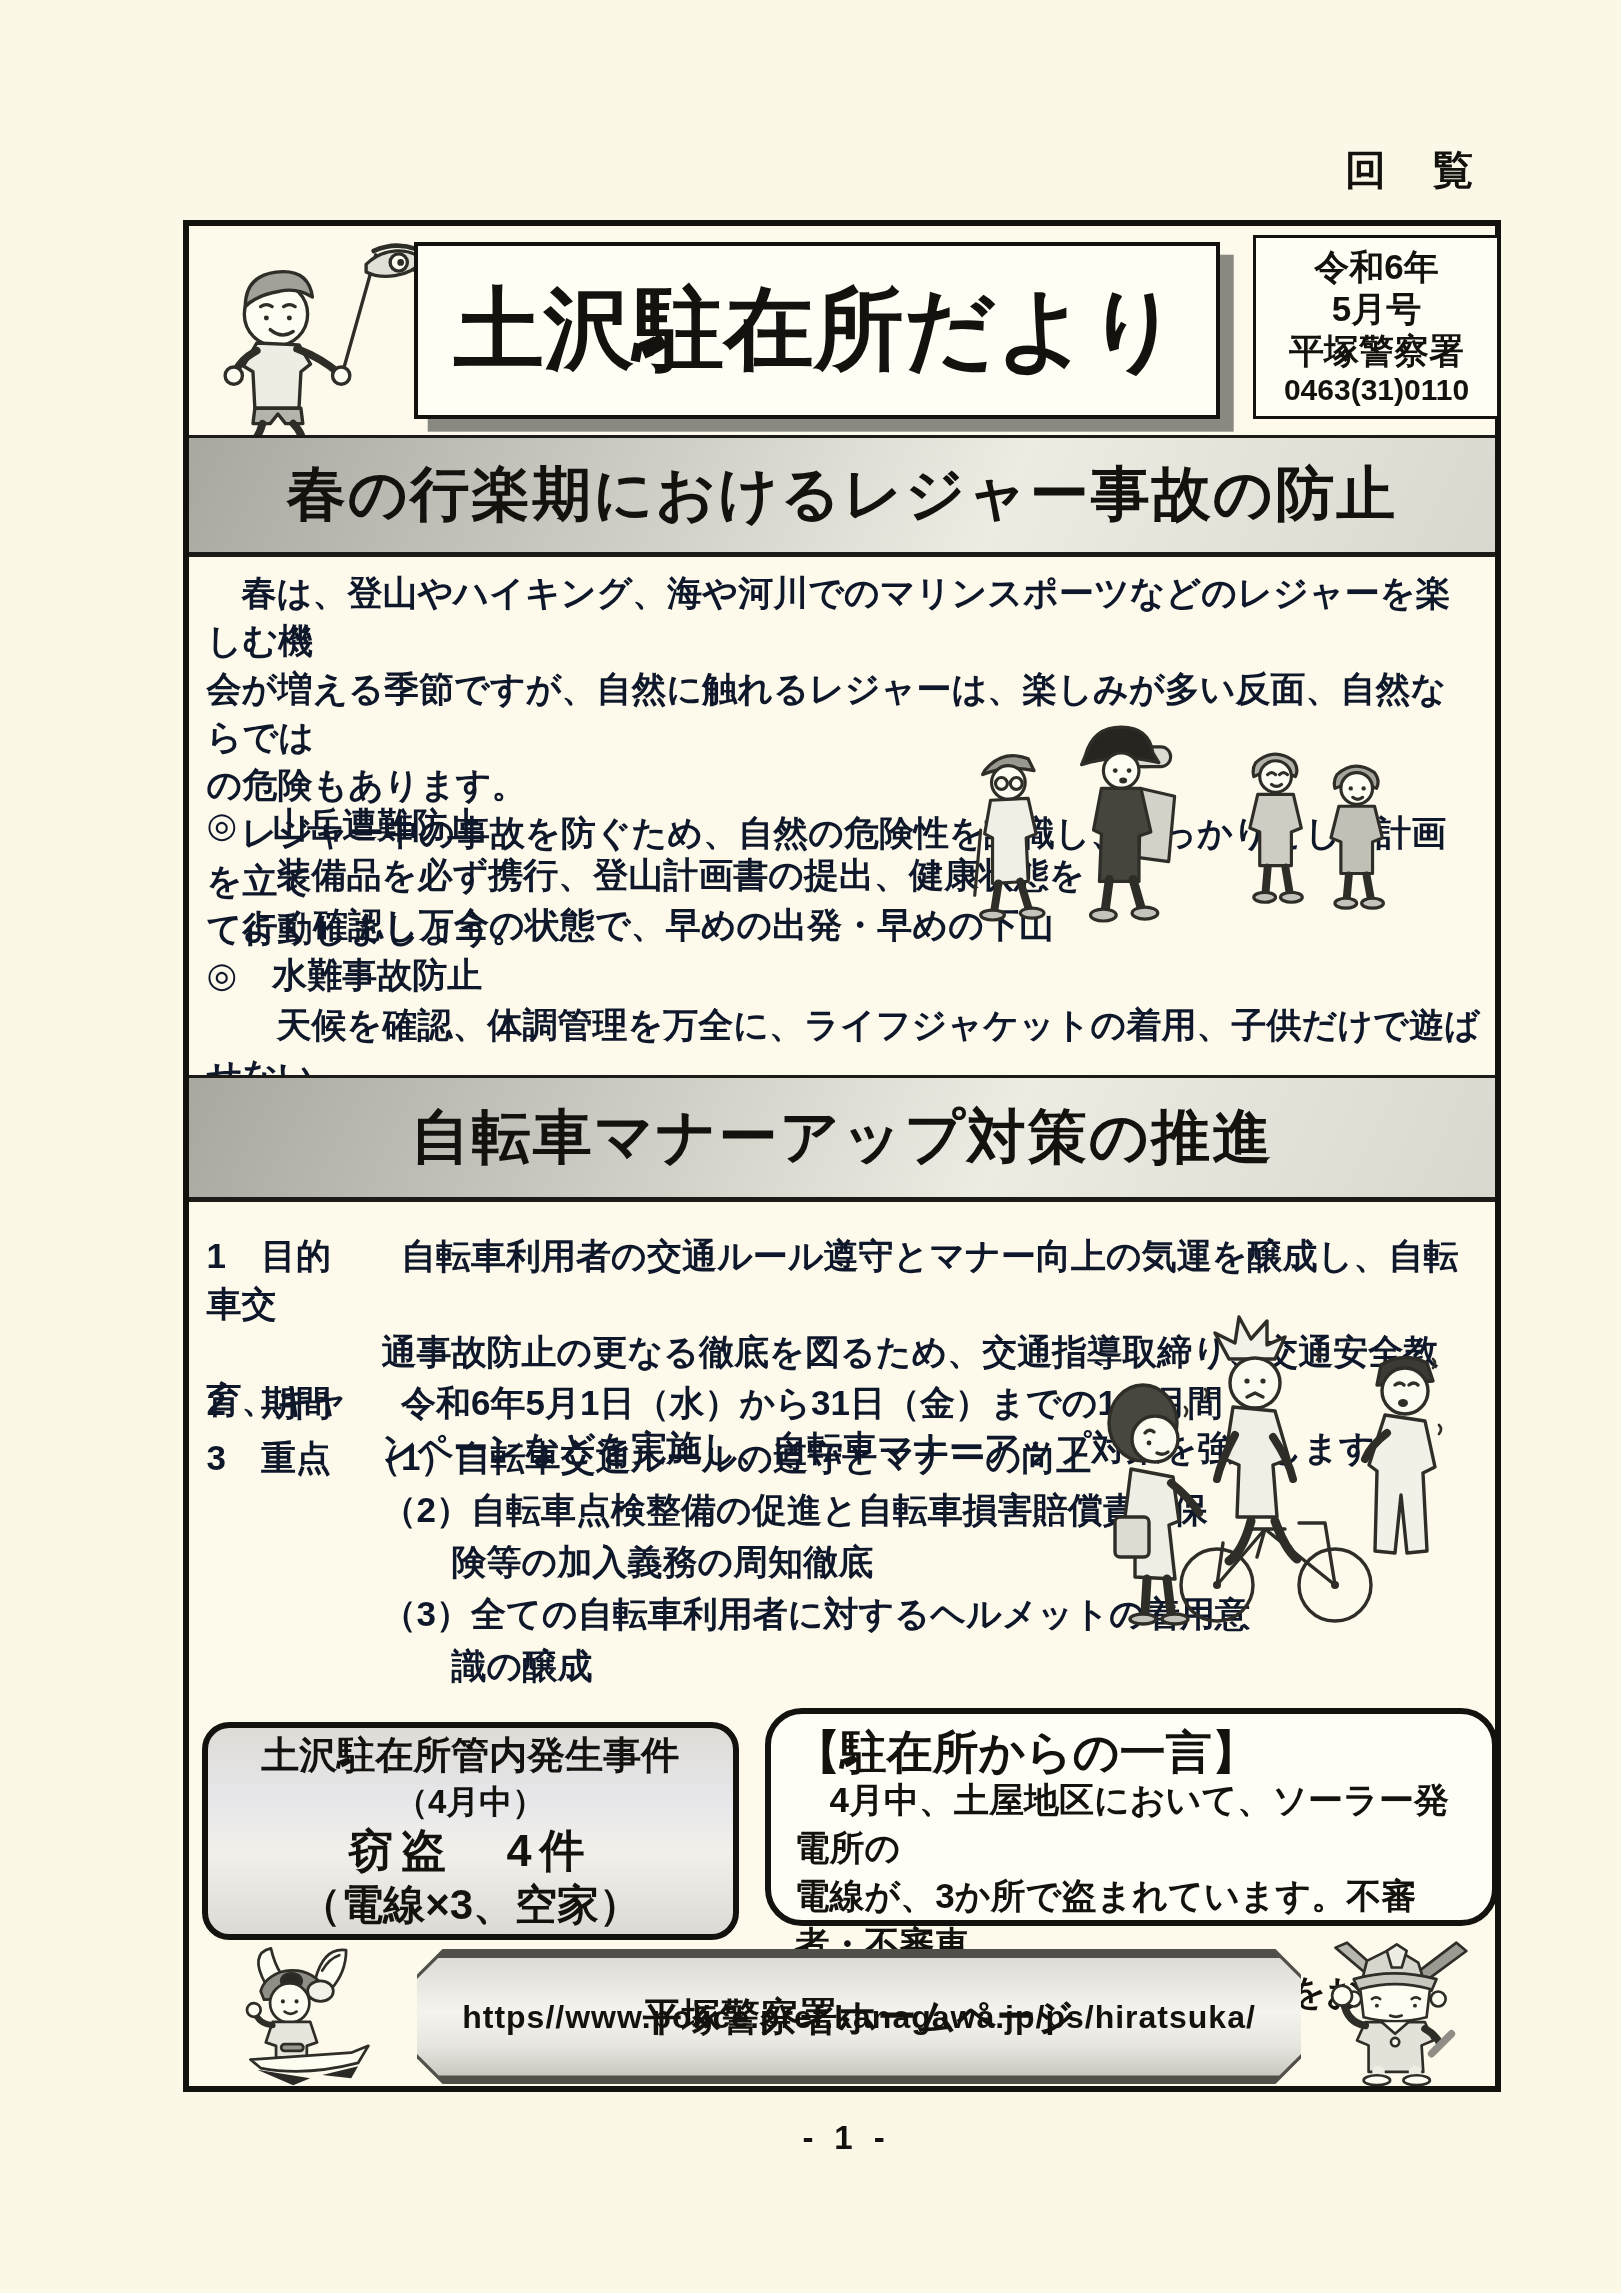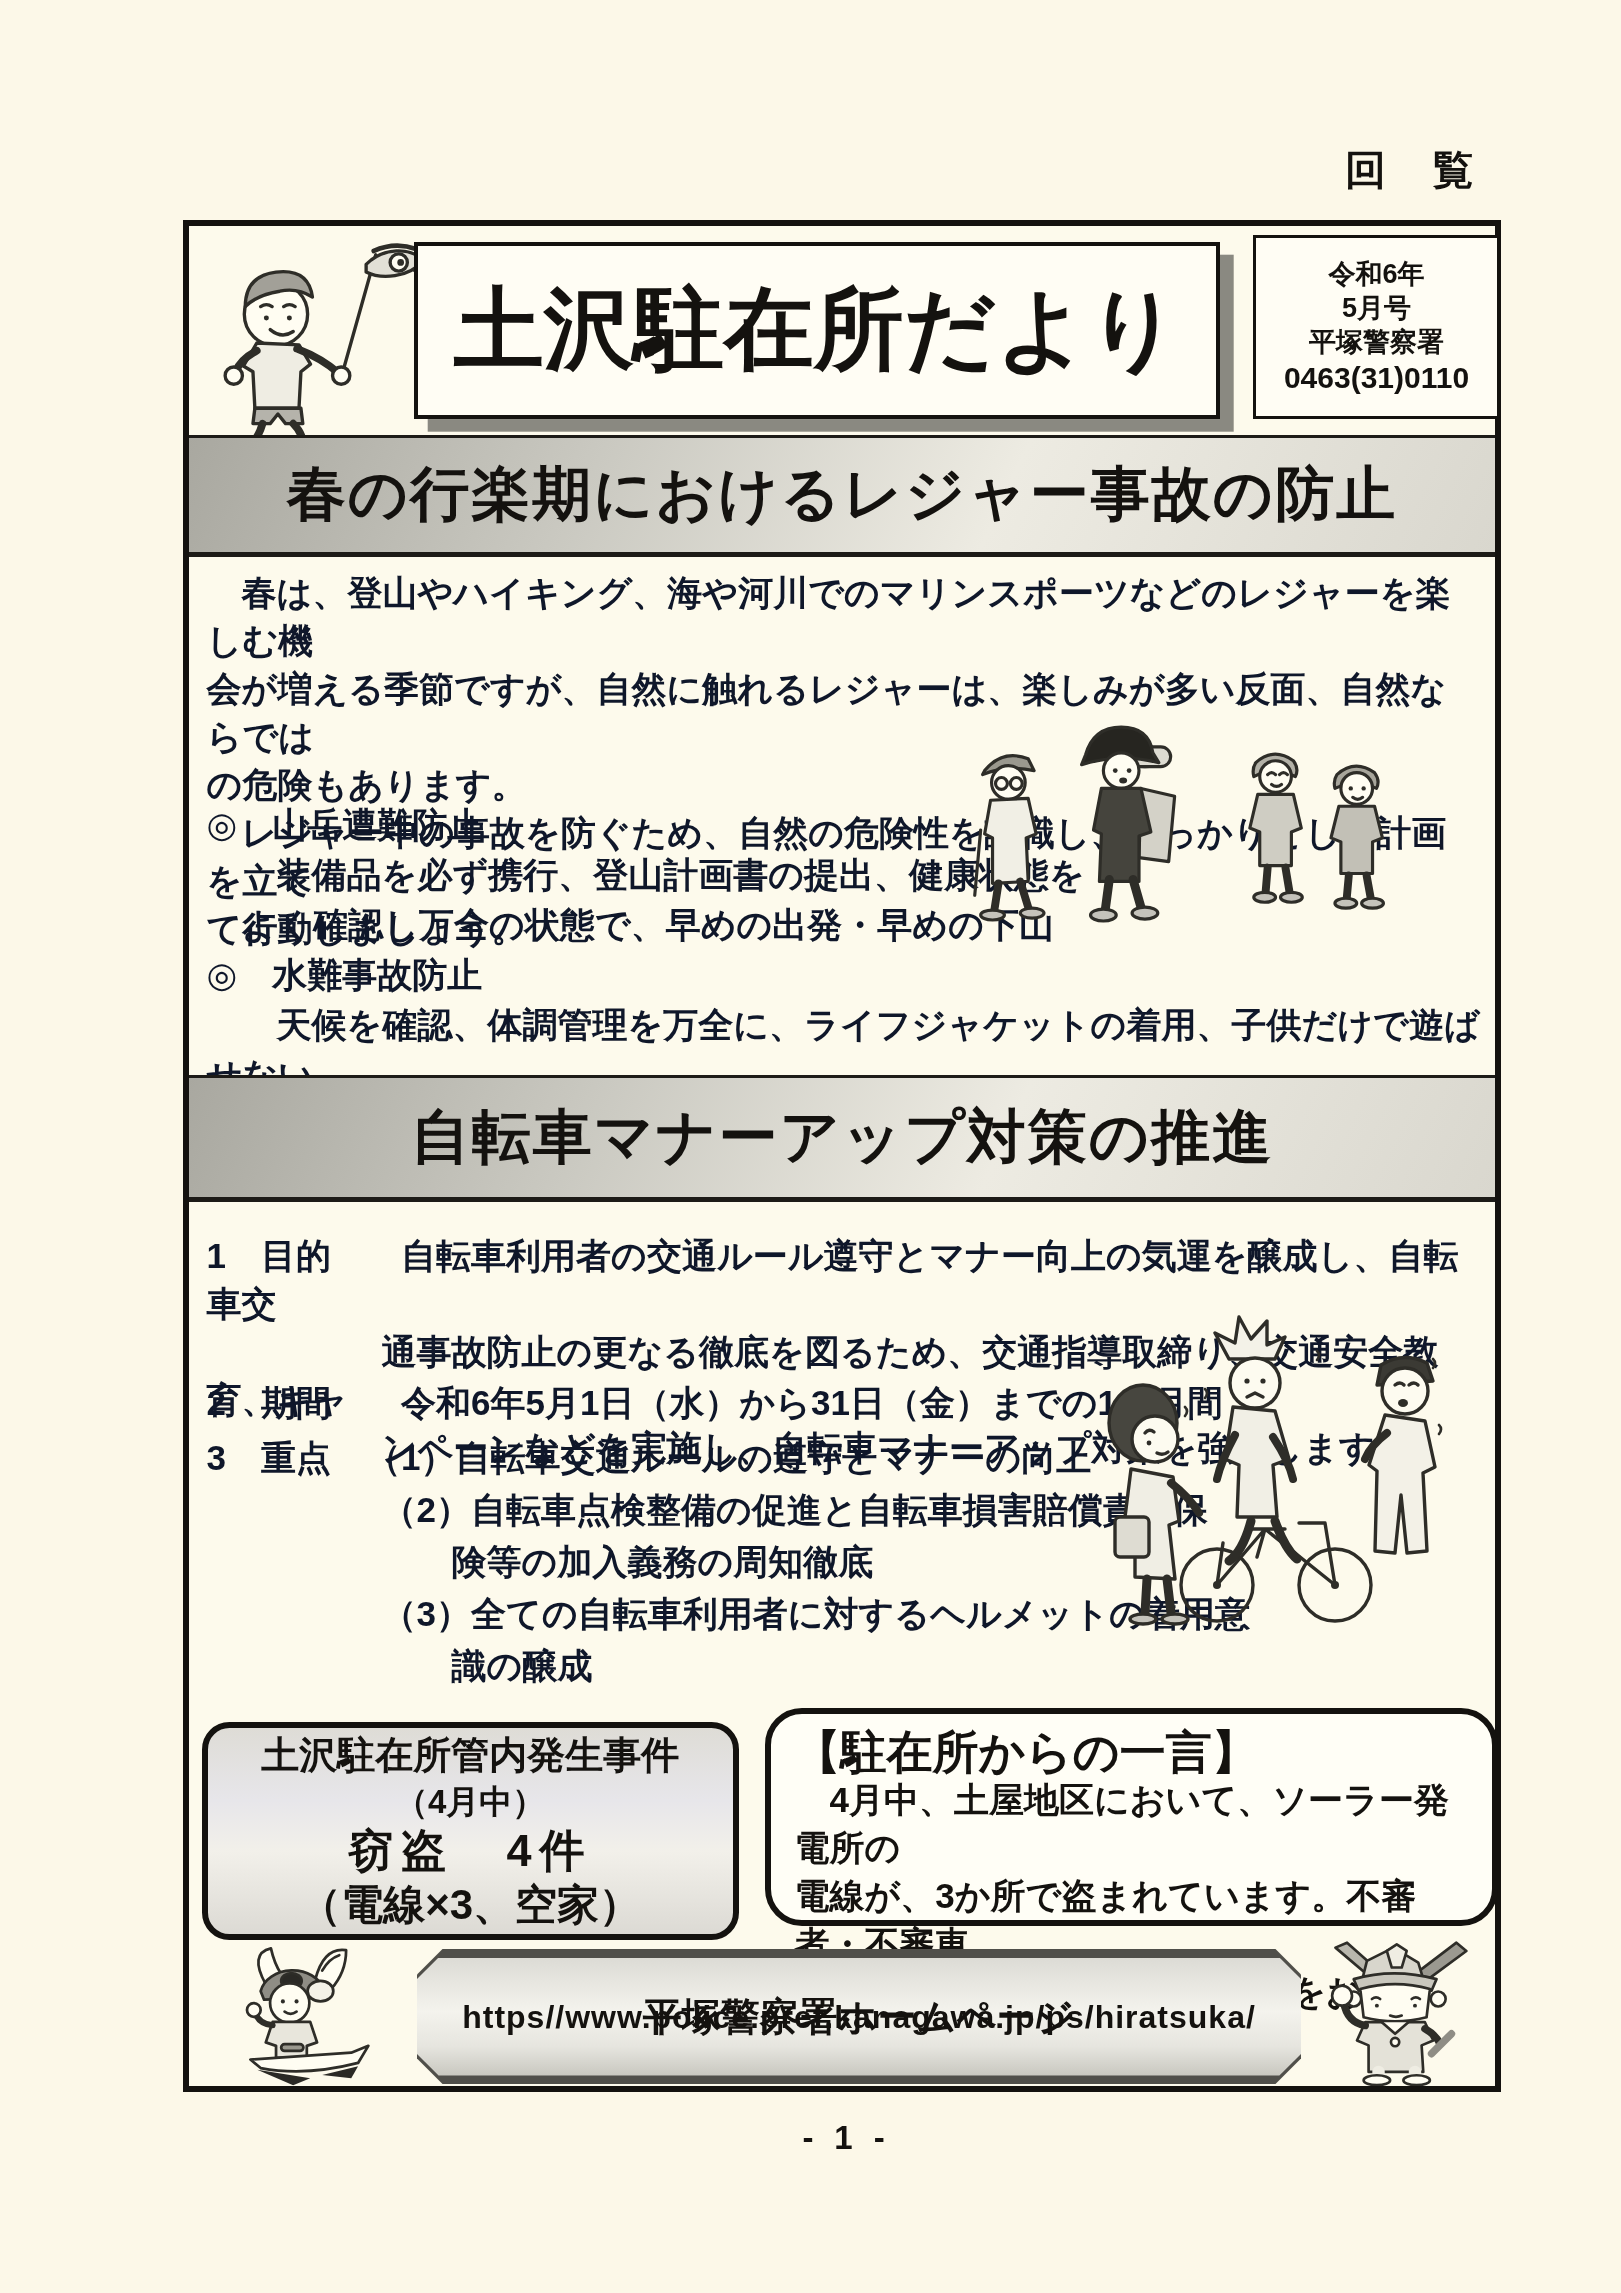--- a/index.html
+++ b/index.html
@@ -23,21 +23,21 @@
     background:#fffdf4;border:4.9px solid #14120f;
     box-shadow:13.7px 12.7px 0 #8a8981;
     display:flex;align-items:center;justify-content:center;
   }
   .masthead-title{position:static;font-size:90px;font-weight:bold;white-space:nowrap;}
   .issue-box{
     left:1064px;top:8.8px;width:241px;height:178px;
     background:#fffdf4;border:3.9px solid #14120f;
     display:flex;flex-direction:column;align-items:center;justify-content:center;gap:6.9px;
   }
-  .issue-box div{position:static;font-weight:bold;font-size:27px;line-height:1;}
+  .issue-box div{position:static;font-weight:bold;font-size:35px;line-height:1;}
   .issue-box .phone{font-size:30px;letter-spacing:0;}
   .banner{
     left:0;width:1306px;
     background:linear-gradient(115deg,#a9a8a0 0%,#c9c8c0 30%,#edebe2 62%,#d9d7ce 100%);
     border-top:3.9px solid #1d1b17;border-bottom:5.9px solid #1d1b17;
     display:flex;align-items:center;justify-content:center;box-sizing:border-box;
   }
   .banner-1{top:209px;height:122px;}
   .banner-2{top:849px;height:127px;}
   .banner .heading{position:static;font-size:59px;font-weight:bold;letter-spacing:2px;white-space:nowrap;}

